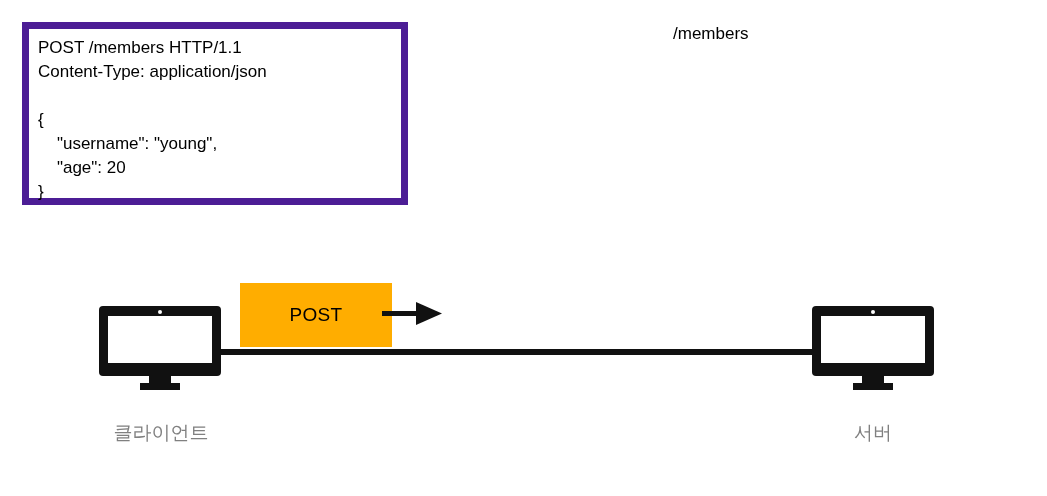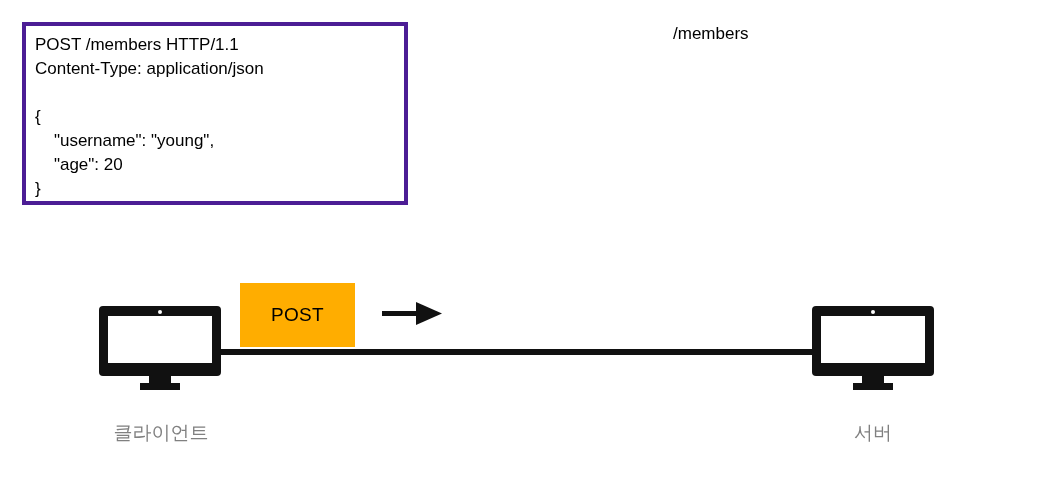--- a/index.html
+++ b/index.html
@@ -19,21 +19,21 @@
     overflow: hidden;
   }
 
   
   .request-box {
     position: absolute;
     left: 22px;
     top: 22px;
     width: 386px;
     height: 183px;
-    border: 4px solid #4c1d95;
+    border: 7px solid #4c1d95;
     box-sizing: border-box;
     background: #ffffff;
   }
   .request-text {
     position: absolute;
     left: 9px;
     top: 7px;
     margin: 0;
     font-family: "Liberation Sans", "DejaVu Sans", sans-serif;
     font-size: 17px;
@@ -62,21 +62,21 @@
     width: 596px;
     height: 6px;
     background: #111111;
   }
 
   
   .post-badge {
     position: absolute;
     left: 240px;
     top: 283px;
-    width: 115px;
+    width: 152px;
     height: 64px;
     background: #ffad00;
     display: flex;
     align-items: center;
     justify-content: center;
   }
   .post-badge-label {
     font-size: 19px;
     color: #000000;
     letter-spacing: 0.3px;

